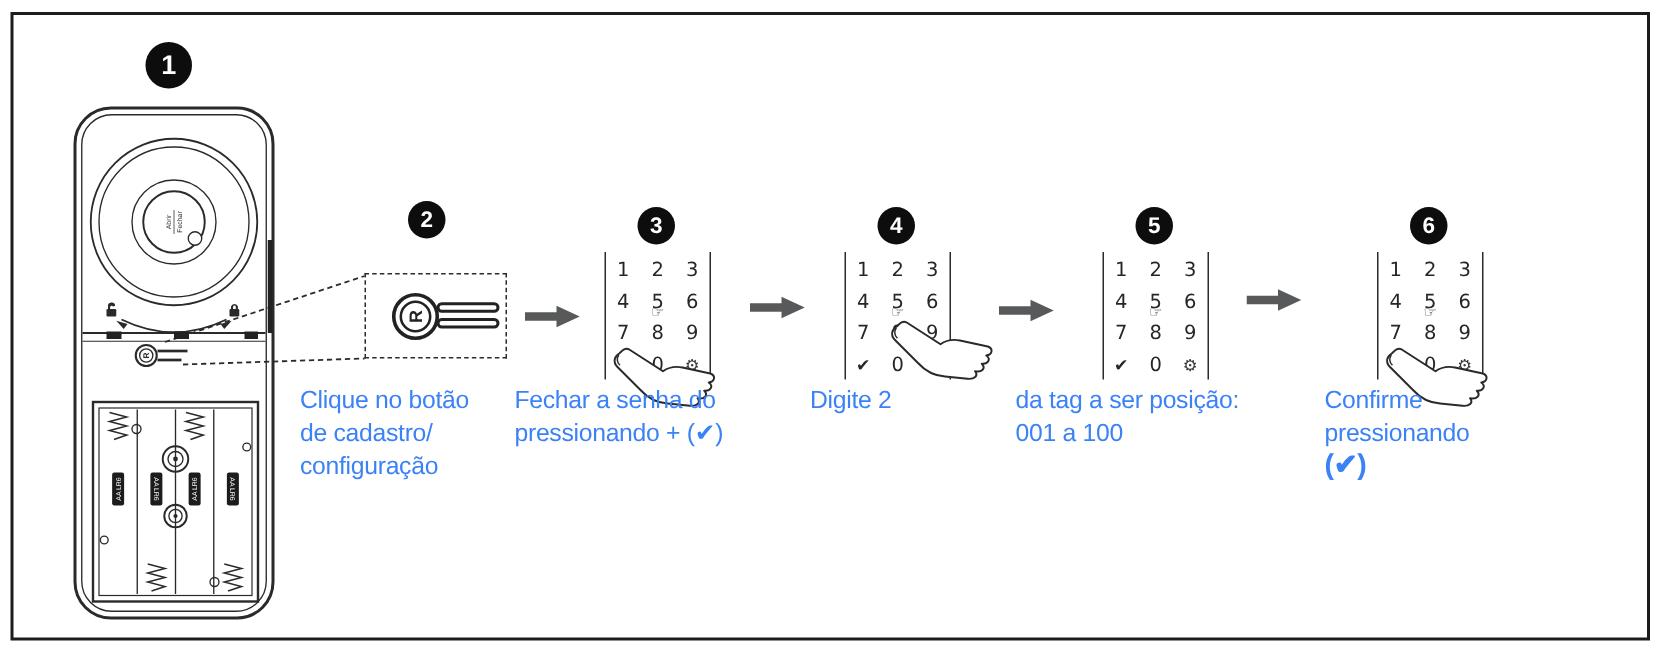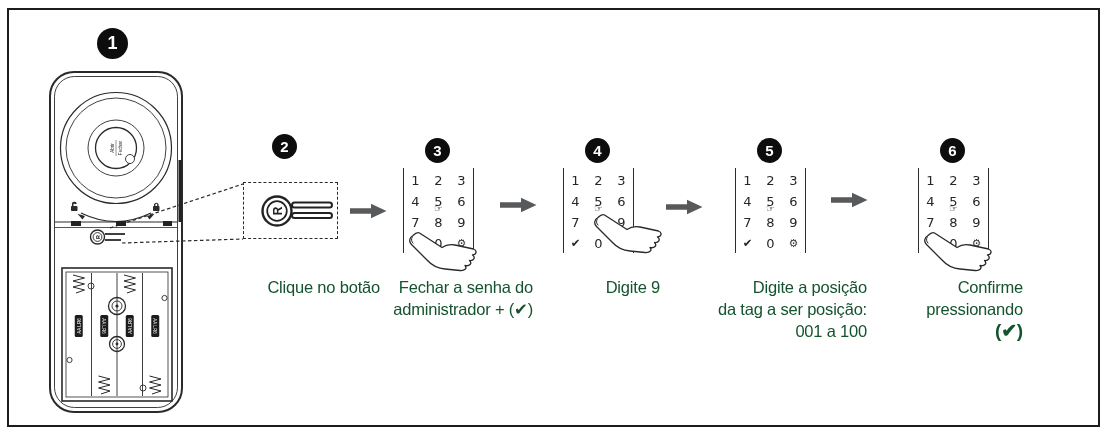--- a/index.html
+++ b/index.html
@@ -2,22 +2,22 @@
 <html><head>
 <meta charset="utf-8">
 <style>
   html,body{margin:0;padding:0;background:#ffffff;}
   #canvas{position:relative;width:1107px;height:435px;background:#fff;overflow:hidden;
           font-family:"Liberation Sans",sans-serif;}
   .frame{position:absolute;left:7px;top:8px;width:1089px;height:415px;border:2px solid #1c1c1c;}
   .badge{position:absolute;width:25px;height:25px;border-radius:50%;background:#0d0d0d;color:#fff;
          display:flex;align-items:center;justify-content:center;font-size:15px;font-weight:bold;}
   .badge-lg{width:31px;height:31px;font-size:18px;}
-  .caption{position:absolute;top:276px;text-align:right;font-size:16.5px;line-height:22px;
-           color:#14532d;letter-spacing:-0.2px;}
+  .caption{position:absolute;top:256px;text-align:left;font-size:16.5px;line-height:22px;
+           color:#3b82f6;letter-spacing:-0.2px;}
   .caption .line{display:block;}
   .caption .check-line{font-size:19px;font-weight:bold;}
   .keypad{position:absolute;top:168px;width:69px;height:85px;
           border-left:1.5px solid #2b2b2b;border-right:1.5px solid #2b2b2b;}
   .keys{display:grid;grid-template-columns:repeat(3,23px);padding-top:1.5px;}
   .key{height:21px;display:flex;align-items:center;justify-content:center;
        font-family:"DejaVu Sans",sans-serif;font-size:13px;color:#262626;}
   .key-check{font-size:11.5px;}
   .key-gear{font-size:11px;color:#3a3a3a;}
   .tag-icon{position:absolute;left:50%;top:36px;transform:translateX(-50%);
@@ -144,20 +144,22 @@
     <circle cx="34" cy="29" r="14.5" stroke-width="2.4"></circle>
     <circle cx="34" cy="29" r="9.8" stroke-width="1.7"></circle>
     <g transform="rotate(-90 34 29)" stroke="none" fill="#222" font-family="Liberation Sans, sans-serif" font-size="12" font-weight="bold" text-anchor="middle">
       <text x="34" y="33.5">R</text>
     </g>
     <rect x="49" y="20.5" width="40" height="5" rx="2.5" stroke-width="2"></rect>
     <rect x="49" y="31" width="40" height="5" rx="2.5" stroke-width="2"></rect>
   </svg>
   <div class="caption" style="left:200px;width:180px;">
     <span class="line">Clique no botão</span>
+    <span class="line">de cadastro/</span>
+    <span class="line">configuração</span>
   </div>
 
   <svg class="arrow" style="left:350px;top:203px;" width="37" height="16">
     <path d="M0 5.2 H21 V0.8 L36.5 8 L21 15.2 V10.8 H0 Z" fill="#58595b"></path>
     </svg>
   <svg class="arrow" style="left:500px;top:197px;" width="37" height="16">
     <path d="M0 5.2 H21 V0.8 L36.5 8 L21 15.2 V10.8 H0 Z" fill="#58595b"></path>
     </svg>
   <svg class="arrow" style="left:666px;top:199px;" width="37" height="16">
     <path d="M0 5.2 H21 V0.8 L36.5 8 L21 15.2 V10.8 H0 Z" fill="#58595b"></path>
@@ -185,21 +187,21 @@
       <span class="key key-gear">⚙</span>
     </div>
     <span class="tag-icon">☞</span>
   </div>
   <svg class="abs" style="left:404px;top:231px;" width="85" height="48" viewBox="0 0 85 48">
     <path d="M9 4.5 C5.5 6.5 4.5 10.5 7.5 13.5 L23 29 C27.5 34 34 37.5 41 38 L56 39.5 C60.5 40 63.5 37.5 61 34.5 C65.5 35.5 68.5 32.5 65.5 29.5 C69.5 30 72 26.5 68.5 24 C72.5 23.5 73.5 19.5 69.5 18 L51 14 C46 13 41.5 14 38 16.5 L15.5 2 C13 0.5 11 2.5 9 4.5 Z" fill="#fff" stroke="#2a2a2a" stroke-width="1.3" stroke-linejoin="round"></path>
     <path d="M8.5 5.5 C7 8 7.3 10.6 9.3 12.4" fill="none" stroke="#2a2a2a" stroke-width="1"></path>
   </svg>
   <div class="caption" style="left:343px;width:190px;">
     <span class="line">Fechar a senha do</span>
-    <span class="line">administrador + (✔)</span>
+    <span class="line">pressionando + (✔)</span>
   </div>
 
   <div class="badge" style="left:585px;top:138px;">
     <span>4</span>
     </div>
   <div class="keypad" style="left:563px;">
     <div class="keys">
       <span class="key">1</span>
       <span class="key">2</span>
       <span class="key">3</span>
@@ -213,21 +215,21 @@
       <span class="key">0</span>
       <span class="key key-gear"></span>
     </div>
     <span class="tag-icon">☞</span>
   </div>
   <svg class="abs" style="left:589px;top:213px;" width="85" height="48" viewBox="0 0 85 48">
     <path d="M9 4.5 C5.5 6.5 4.5 10.5 7.5 13.5 L23 29 C27.5 34 34 37.5 41 38 L56 39.5 C60.5 40 63.5 37.5 61 34.5 C65.5 35.5 68.5 32.5 65.5 29.5 C69.5 30 72 26.5 68.5 24 C72.5 23.5 73.5 19.5 69.5 18 L51 14 C46 13 41.5 14 38 16.5 L15.5 2 C13 0.5 11 2.5 9 4.5 Z" fill="#fff" stroke="#2a2a2a" stroke-width="1.3" stroke-linejoin="round"></path>
     <path d="M8.5 5.5 C7 8 7.3 10.6 9.3 12.4" fill="none" stroke="#2a2a2a" stroke-width="1"></path>
   </svg>
   <div class="caption" style="left:540px;width:120px;">
-    <span class="line">Digite 9</span>
+    <span class="line">Digite 2</span>
   </div>
 
   <div class="badge" style="left:757px;top:138px;">
     <span>5</span>
     </div>
   <div class="keypad" style="left:735px;">
     <div class="keys">
       <span class="key">1</span>
       <span class="key">2</span>
       <span class="key">3</span>
@@ -237,21 +239,20 @@
       <span class="key">7</span>
       <span class="key">8</span>
       <span class="key">9</span>
       <span class="key key-check">✔</span>
       <span class="key">0</span>
       <span class="key key-gear">⚙</span>
     </div>
     <span class="tag-icon">☞</span>
   </div>
   <div class="caption" style="left:677px;width:190px;">
-    <span class="line">Digite a posição</span>
     <span class="line">da tag a ser posição:</span>
     <span class="line">001 a 100</span>
   </div>
 
   <div class="badge" style="left:940px;top:138px;">
     <span>6</span>
     </div>
   <div class="keypad" style="left:918px;">
     <div class="keys">
       <span class="key">1</span>

